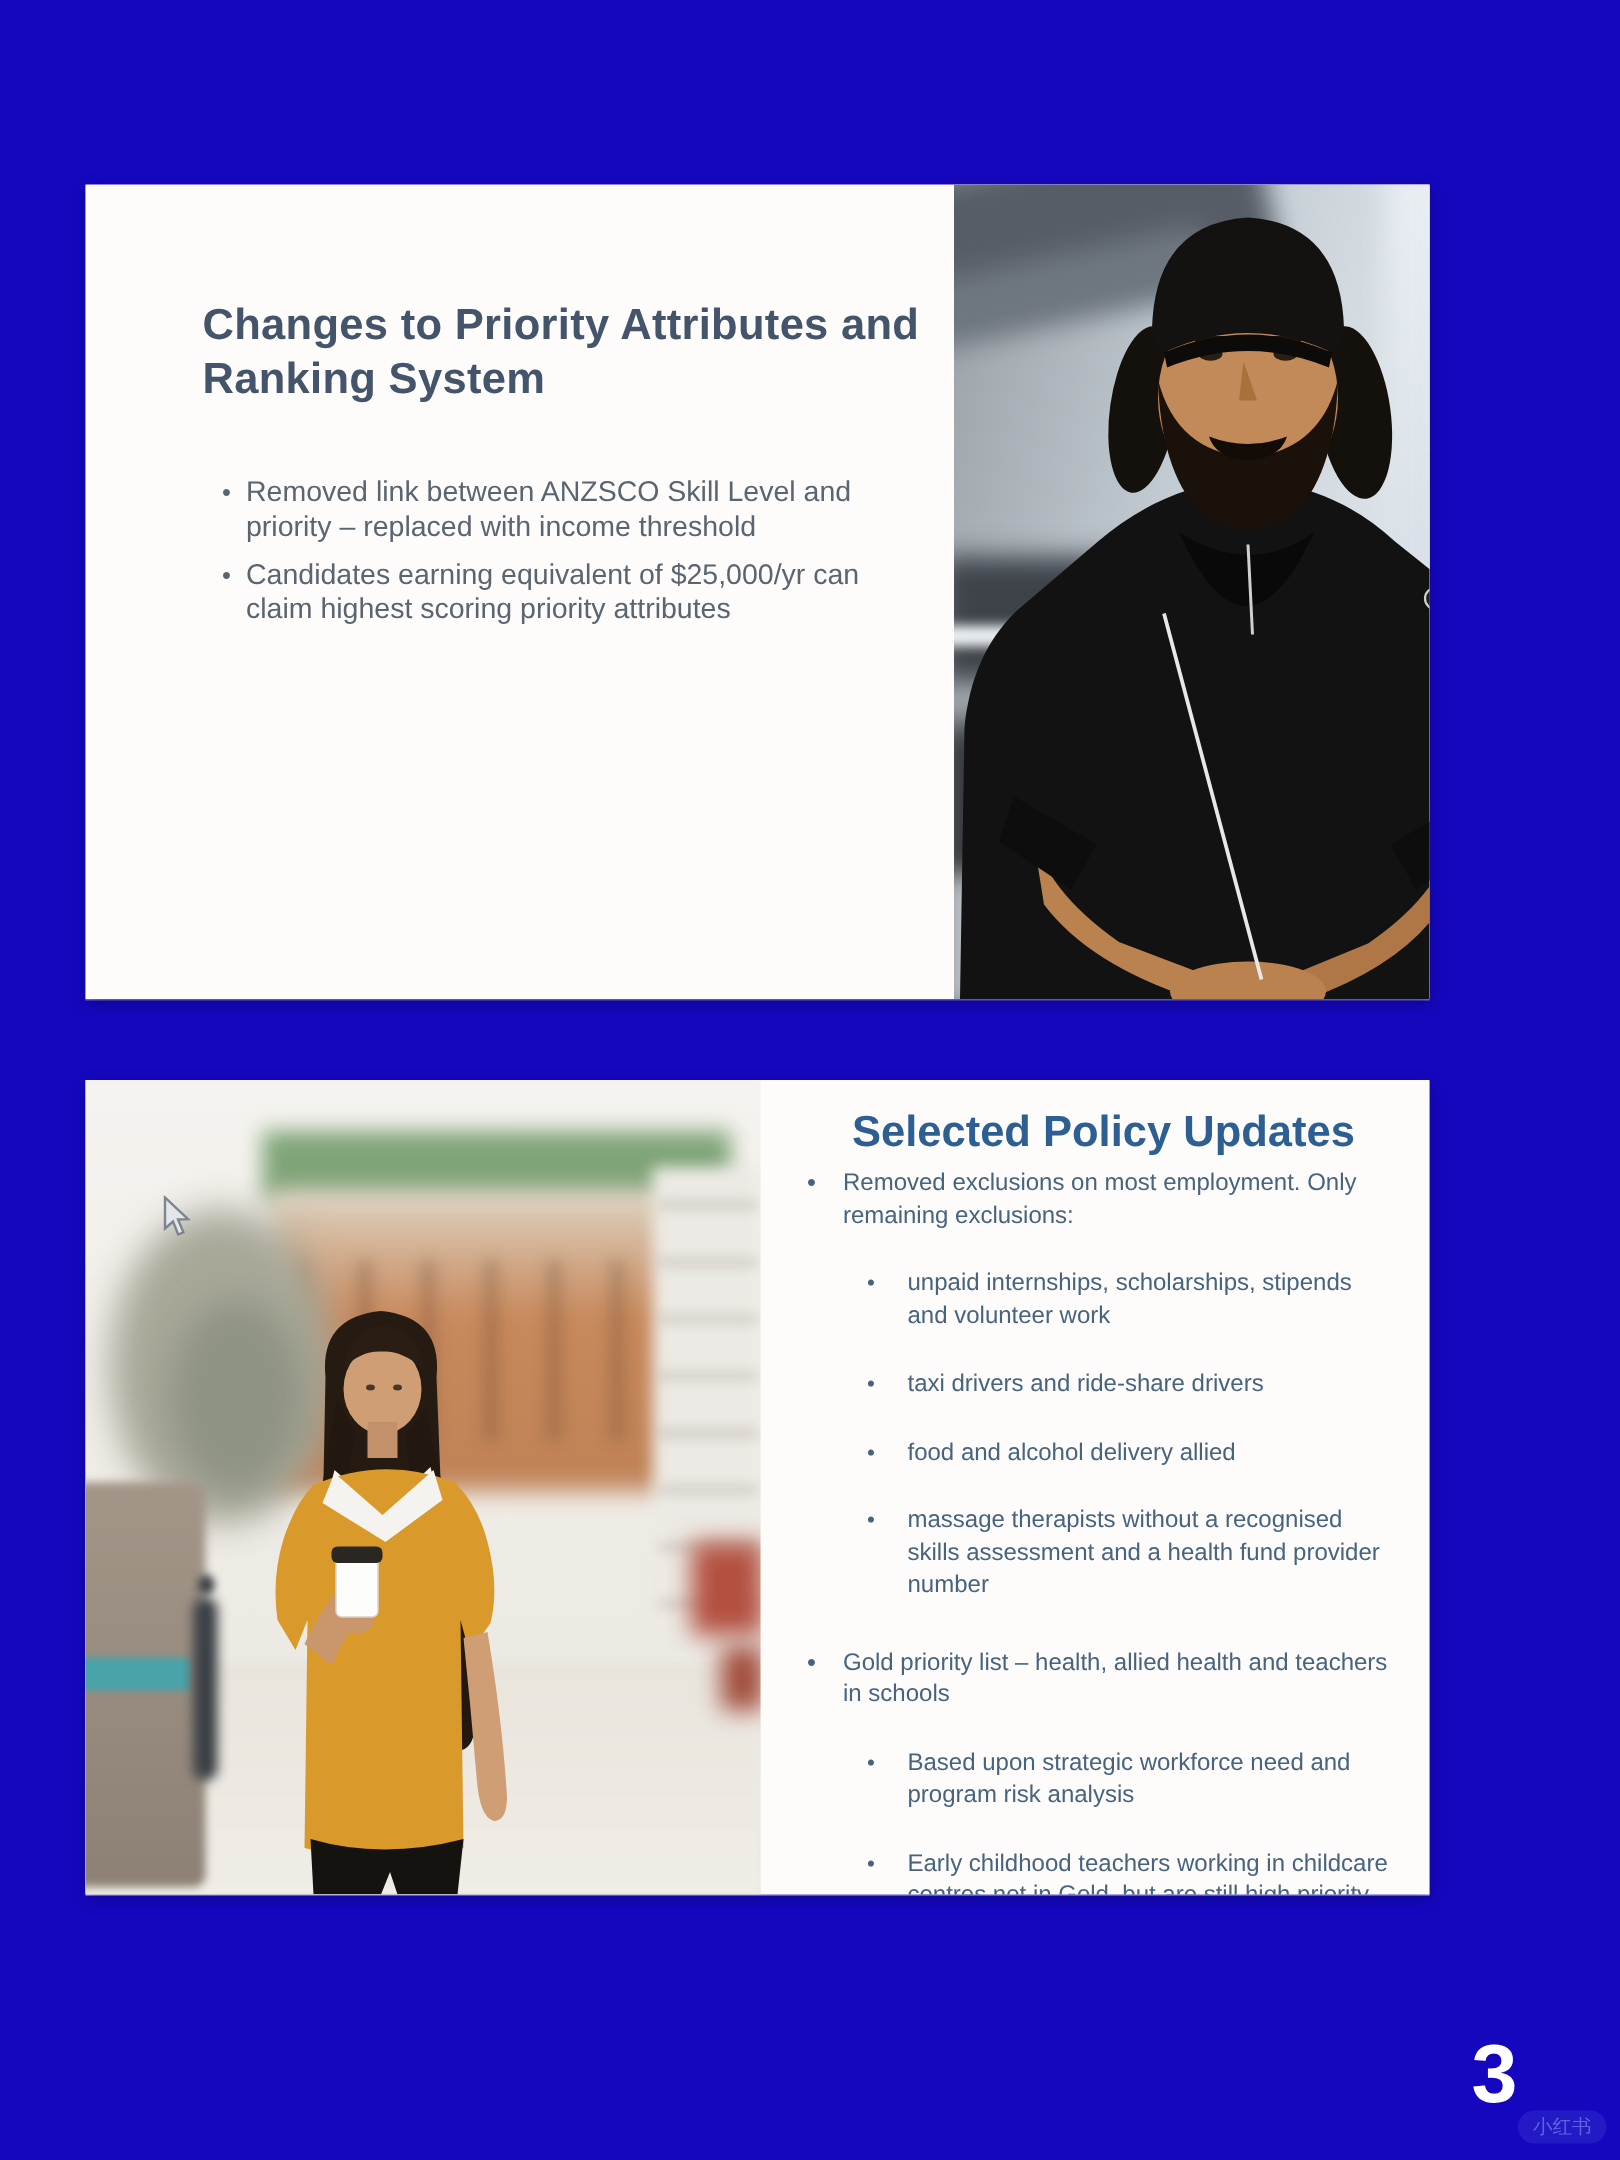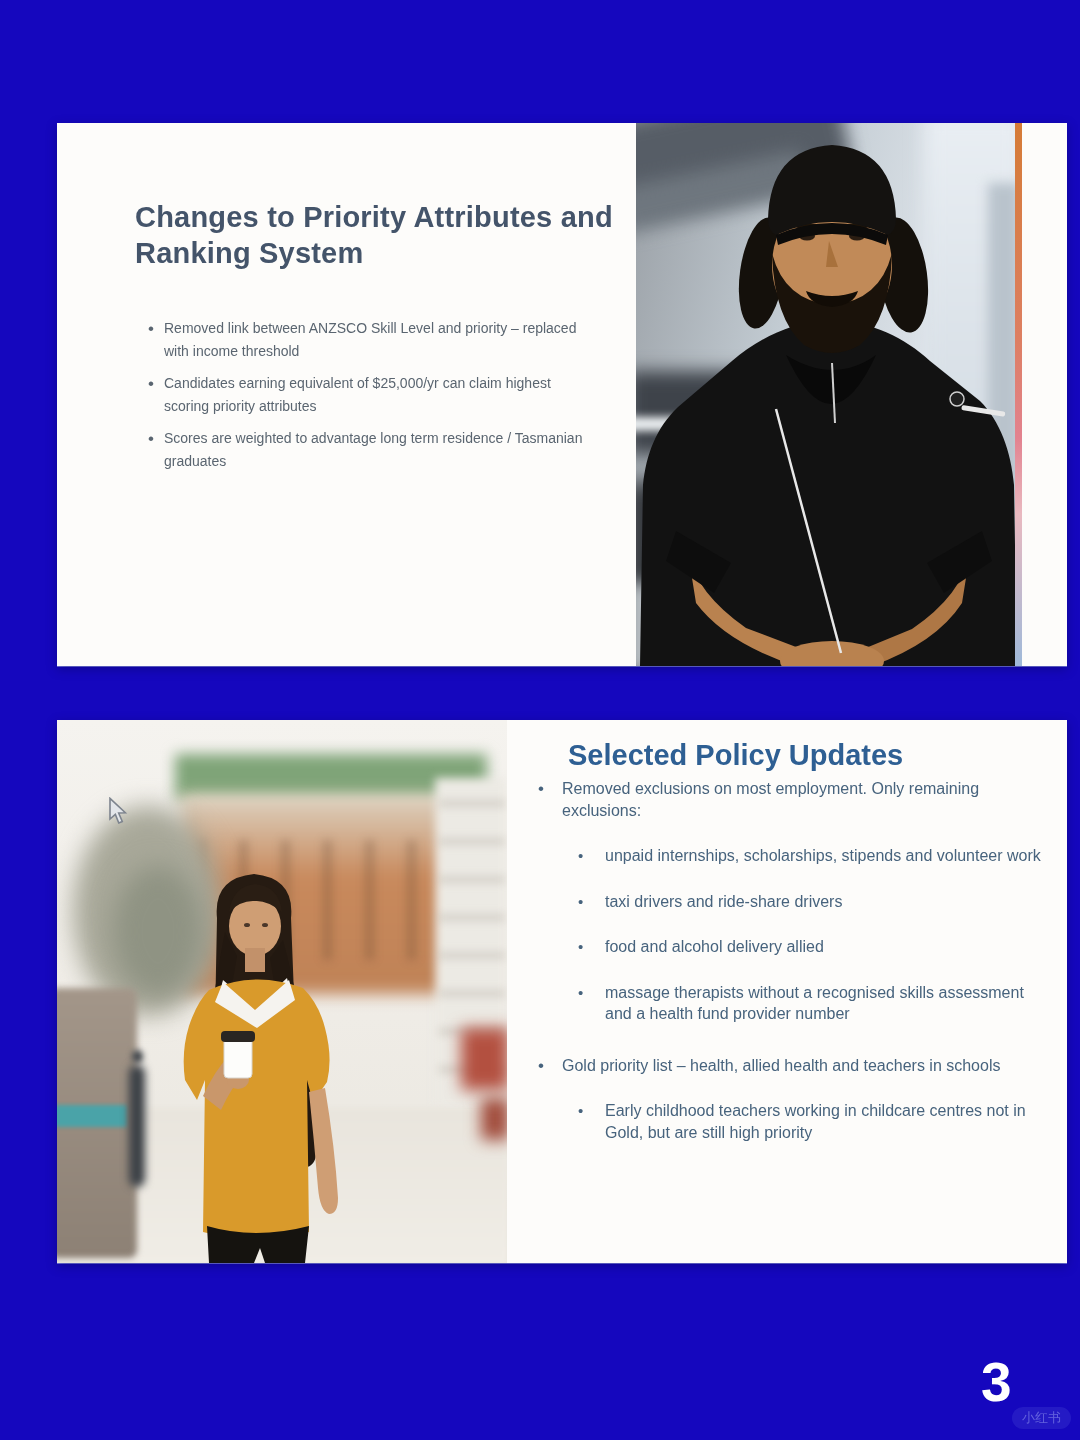--- a/index.html
+++ b/index.html
@@ -6,38 +6,37 @@
   body{
     width:1080px;height:1440px;
     font-family:"Liberation Sans", sans-serif;
     overflow:hidden;
   }
   .canvas{
     position:relative;width:1080px;height:1440px;
     background:#1507BE;
   }
   .slide{
-    position:absolute;left:57px;width:965px;height:543px;
+    position:absolute;left:57px;width:896px;height:543px;
     background:#fdfcfa;
     box-shadow:0 3px 10px rgba(0,0,60,.35), 0 1px 0 rgba(190,205,255,.55);
     overflow:hidden;
-    padding-left:45px;
   }
   #slide-top{top:123px;}
   #slide-bottom{top:720px;}
 
   
   .s1-text{position:absolute;left:78px;top:0;width:480px;}
   .s1-title{
     margin:76px 0 0 0;
     font-size:29px;line-height:36px;font-weight:bold;
     color:#44546A;letter-spacing:.2px;
   }
   .s1-bullets{margin-top:46px;width:450px;}
-  .b-item{display:flex;margin-bottom:9px;color:#5A6570;font-size:14px;line-height:23px;justify-content:center;}
+  .b-item{display:flex;margin-bottom:9px;color:#5A6570;font-size:19px;line-height:23px;justify-content:center;}
   .b-item::before{content:"•";flex:0 0 16px;margin-left:13px;font-size:17px;color:#5A6570;}
   .b-item .b-text{flex:1;}
 
   
   .s2-text{position:absolute;left:450px;top:0;right:0;bottom:0;}
   .s2-title{
     margin:20px 0 8px 61px;
     font-size:29px;line-height:30px;font-weight:bold;
     color:#2E5F93;
   }
@@ -105,23 +104,20 @@
 
   <section class="slide" id="slide-top">
     <div class="s1-text">
       <h1 class="s1-title">Changes to Priority Attributes and Ranking System</h1>
       <div class="s1-bullets">
         <div class="b-item">
             <span class="b-text">Removed link between ANZSCO Skill Level and priority – replaced with income threshold</span>
           </div>
         <div class="b-item">
             <span class="b-text">Candidates earning equivalent of $25,000/yr can claim highest scoring priority attributes</span>
-          </div>
-        <div class="b-item">
-            <span class="b-text">Scores are weighted to advantage long term residence / Tasmanian graduates</span>
           </div>
       </div>
     </div>
 
     <div class="photo" id="chef-photo">
       <div class="blob beam1"></div>
       <div class="blob beam2"></div>
       <div class="blob right-band"></div>
       <div class="blob right-pillar"></div>
       <div class="blob counter"></div>
@@ -229,20 +225,23 @@
       <div class="s2-item l2">
           <span class="b-text">food and alcohol delivery allied</span>
         </div>
       <div class="s2-item l2">
           <span class="b-text">massage therapists without a recognised skills assessment and a health fund provider number</span>
         </div>
       <div class="s2-item l1 gap-top">
           <span class="b-text">Gold priority list – health, allied health and teachers in schools</span>
         </div>
       <div class="s2-item l2">
+          <span class="b-text">Based upon strategic workforce need and program risk analysis</span>
+        </div>
+      <div class="s2-item l2">
           <span class="b-text">Early childhood teachers working in childcare centres not in Gold, but are still high priority</span>
         </div>
     </div>
   </section>
 
   <svg id="mouse-cursor" width="20" height="28" viewBox="0 0 14 21">
     <path d="M1,1 L1,16.5 L5,13 L7.6,19.5 L10.2,18.4 L7.5,12 L12.5,11.8 Z" fill="#e3e6ea" stroke="#7d848e" stroke-width="1.2"></path>
   </svg>
 
   <div id="page-number">3</div>

